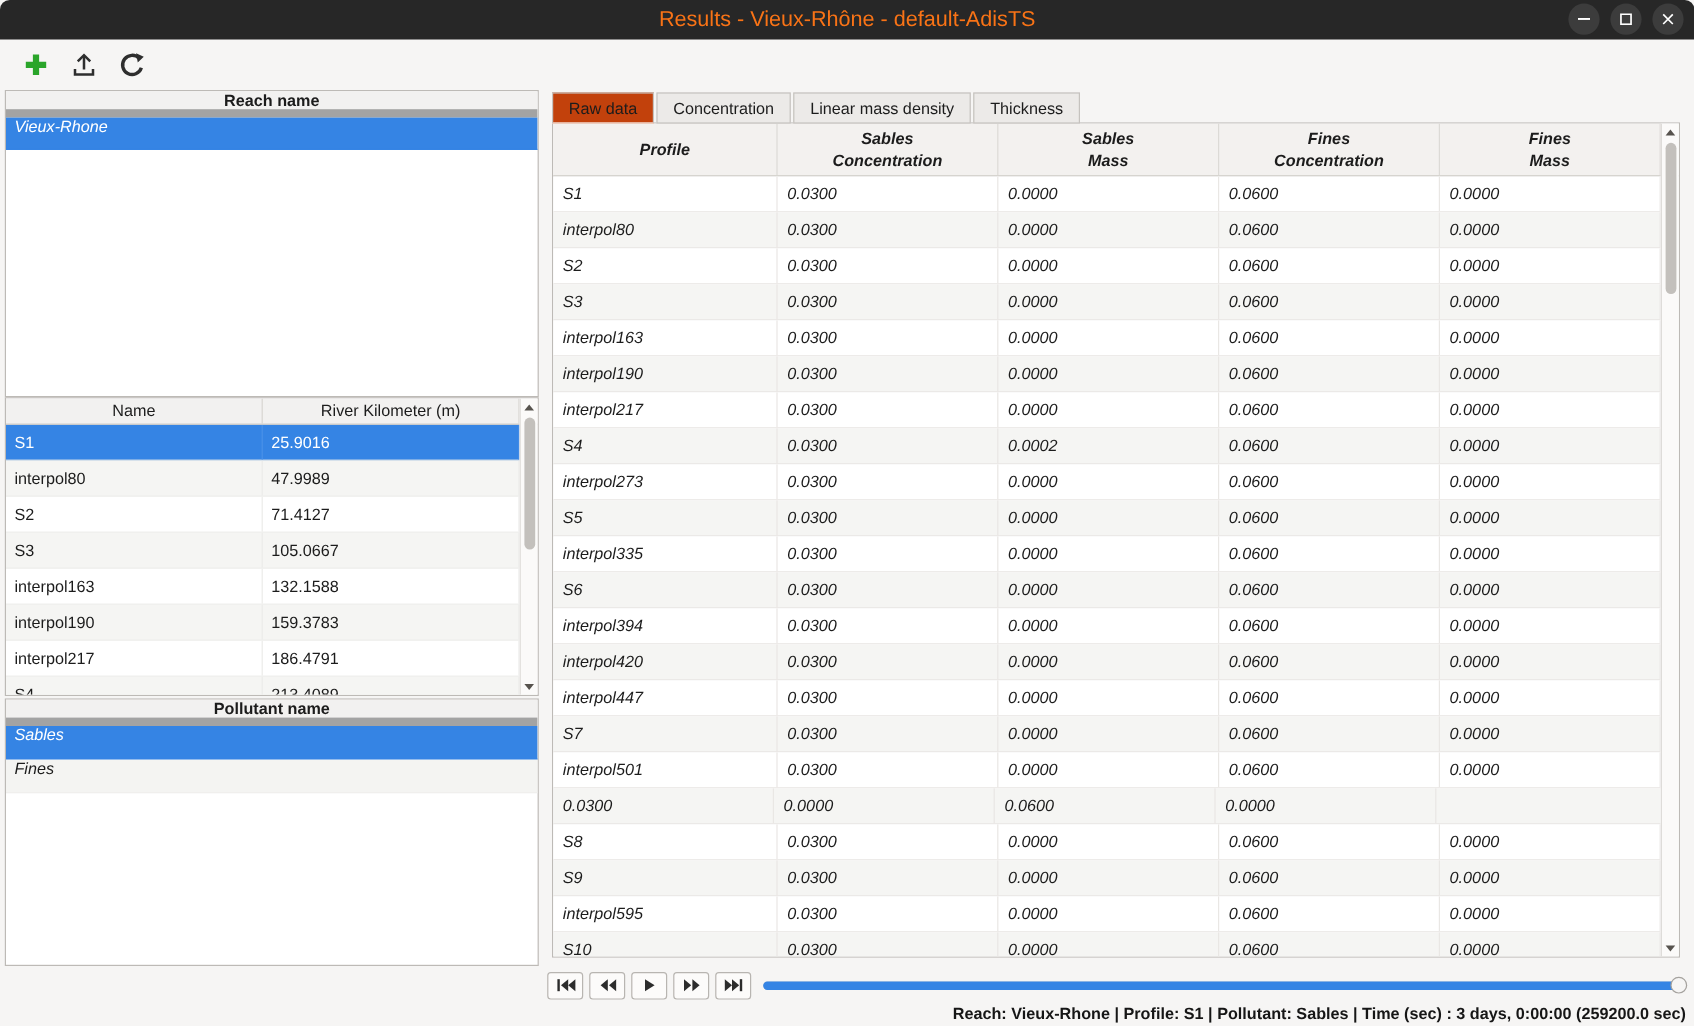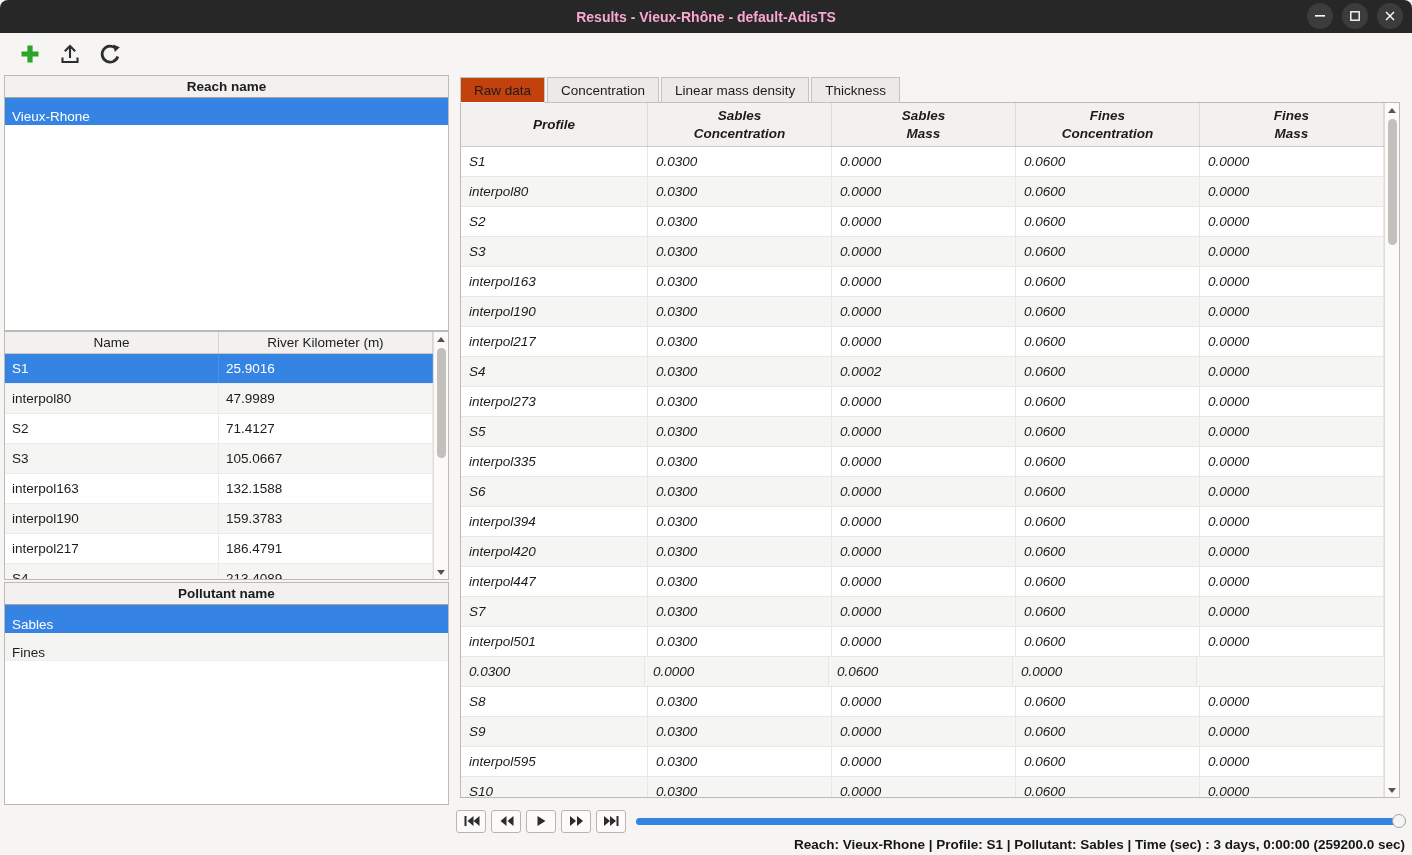--- a/index.html
+++ b/index.html
@@ -7,41 +7,41 @@
   body {
     font-family:"Liberation Sans","DejaVu Sans",sans-serif;
     background:#f6f5f4; color:#1c1c1c; position:relative; overflow:hidden;
     font-size:13.5px;
   }
 
   
   .titlebar { position:absolute; top:0; left:0; width:1412px; height:33px;
     background:#272727; border-radius:8px 8px 0 0;
     display:flex; align-items:center; justify-content:center; }
-  .title { color:#f9a8d4; font-weight:bold; font-size:14px; }
+  .title { color:#f97316; font-weight:normal; font-size:18px; }
   .winbtns { position:absolute; right:9px; top:3px; display:flex; gap:9px; }
   .winbtn { width:26px; height:26px; border-radius:50%; background:#3c3c3c;
     display:flex; align-items:center; justify-content:center; cursor:pointer; }
 
   
   .toolbar { position:absolute; top:33px; left:0; height:42px; display:flex;
     align-items:center; gap:8px; padding-left:14px; }
   .toolbtn { background:transparent; border:none; width:32px; height:32px;
     display:flex; align-items:center; justify-content:center; cursor:pointer; }
 
   
   .box { position:absolute; background:#fff; border:1px solid #bdbab6; overflow:hidden; }
-  .box-header { height:22px; background:#f2f1f0; border-bottom:1px solid #a3a3a3;
+  .box-header { height:22px; background:#f2f1f0; border-bottom:7px solid #a3a3a3;
     font-weight:bold; display:flex; align-items:center; justify-content:center; }
   .reach-box { left:4px; top:75px; width:445px; height:256px; }
   .profiles-box { left:4px; top:331px; width:445px; height:249px; }
   .pollutant-box { left:4px; top:582px; width:445px; height:223px; }
 
-  .list-row { height:28px; display:flex; align-items:flex-end; padding-left:7px;
-    background:#fff; border-bottom:1px solid #f0efed; cursor:default; }
+  .list-row { height:28px; display:flex; align-items:flex-start; padding-left:7px;
+    background:#fff; border-bottom:1px solid #f0efed; cursor:default;font-style:italic; }
   .reach-box .list-row { height:27px; }
   .list-row.alt { background:#f4f4f2; }
   .list-row.selected { background:#3584e4; color:#fff; border-bottom:1px solid #3584e4; }
 
   
   .ptable-header { display:flex; height:22px; background:#f2f1f0;
     border-bottom:1px solid #c9c6c2; font-weight:normal; }
   .ph-cell { width:214px; display:flex; align-items:center; justify-content:center;
     border-right:1px solid #d8d5d1; }
   .ptable-body { position:absolute; top:22px; left:0; width:428px; bottom:0; overflow:hidden; }

